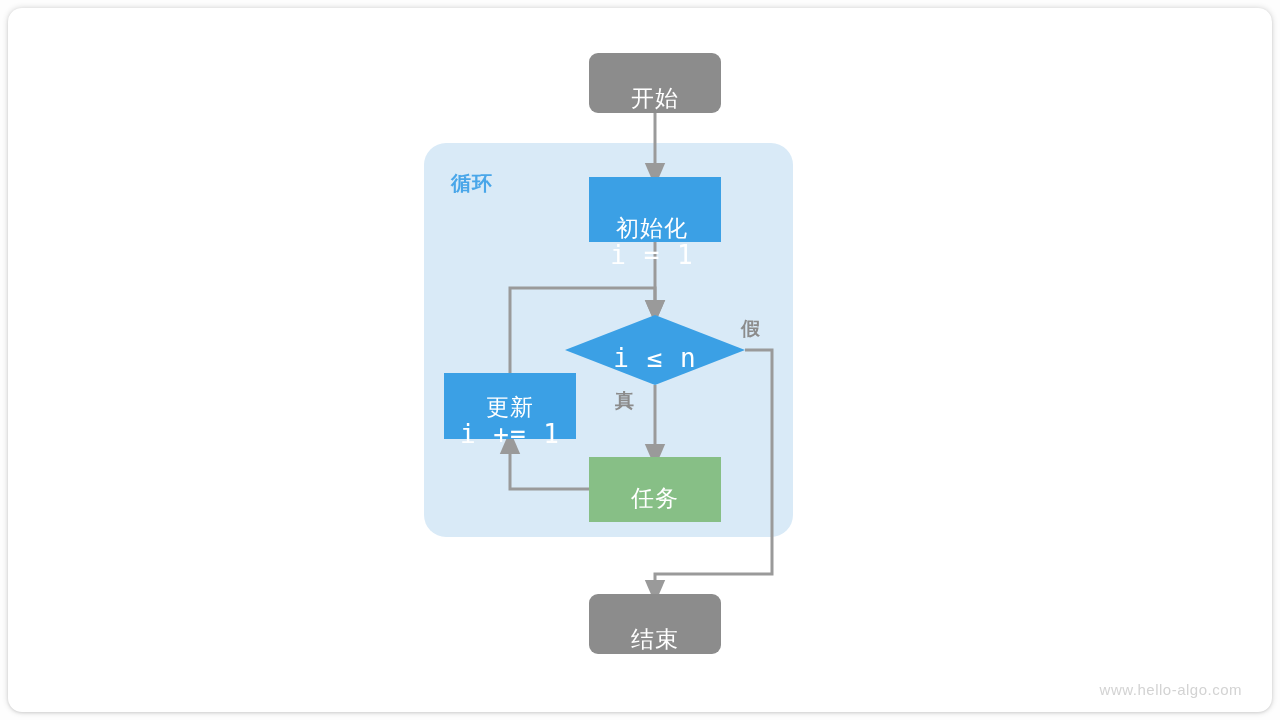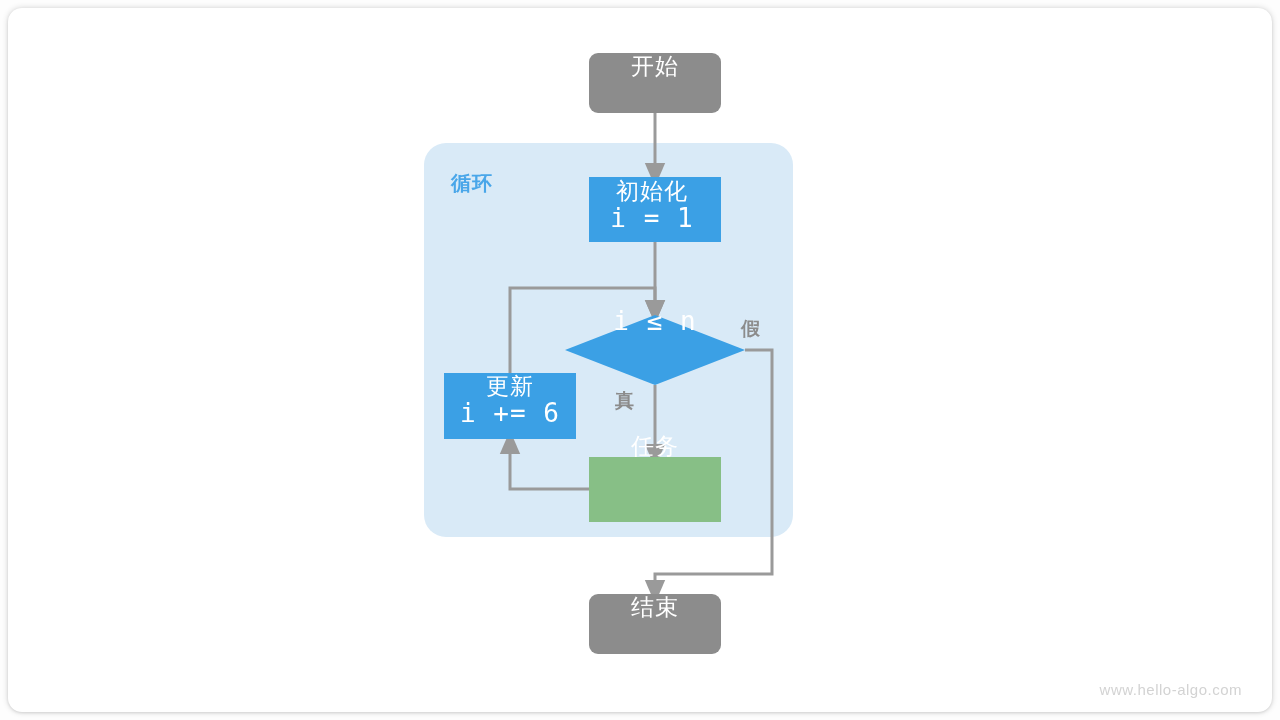--- a/index.html
+++ b/index.html
@@ -31,22 +31,24 @@
     left: 0;
     top: 0;
     width: 1280px;
     height: 720px;
   }
   .node-label {
     position: absolute;
     display: flex;
     flex-direction: column;
     align-items: center;
+    justify-content: center;
     color: #ffffff;
     pointer-events: none;
+    margin-top: 15px;
   }
   .cjk {
     font-family: "Liberation Sans", "DejaVu Sans", sans-serif;
     font-size: 23px;
     line-height: 27px;
     letter-spacing: 1px;
   }
   .mono {
     font-family: "DejaVu Sans Mono", "Liberation Mono", monospace;
     font-size: 26px;
@@ -117,35 +119,35 @@
 
     <rect x="589" y="594" width="132" height="60" rx="9" ry="9" fill="#8c8c8c"></rect>
   </svg>
 
   <div class="group-title" style="left:451px; top:170px;">循环</div>
 
   <div class="node-label" style="left:589px; top:53px; width:132px; height:60px;">
     <span class="cjk">开始</span>
   </div>
 
-  <div class="node-label" style="left:589px; top:178px; width:126px; height:65px;">
+  <div class="node-label" style="left:589px; top:194px; width:126px; height:65px;">
     <span class="cjk">初始化</span>
     <span class="mono">i = 1</span>
   </div>
 
   <div class="node-label" style="left:565px; top:308px; width:180px; height:70px;">
     <span class="mono">i ≤ n</span>
   </div>
 
   <div class="node-label" style="left:444px; top:373px; width:132px; height:66px;border-radius:14px;">
     <span class="cjk">更新</span>
-    <span class="mono">i += 6</span>
+    <span class="mono">i += 1</span>
   </div>
 
-  <div class="node-label" style="left:589px; top:433px; width:132px; height:52px;">
+  <div class="node-label" style="left:589px; top:457px; width:132px; height:52px;">
     <span class="cjk">任务</span>
   </div>
 
   <div class="node-label" style="left:589px; top:594px; width:132px; height:60px;">
     <span class="cjk">结束</span>
   </div>
 
   <div class="edge-label" style="left:615px; top:388px;">真</div>
 
   <div class="edge-label" style="left:741px; top:316px;">假</div>

